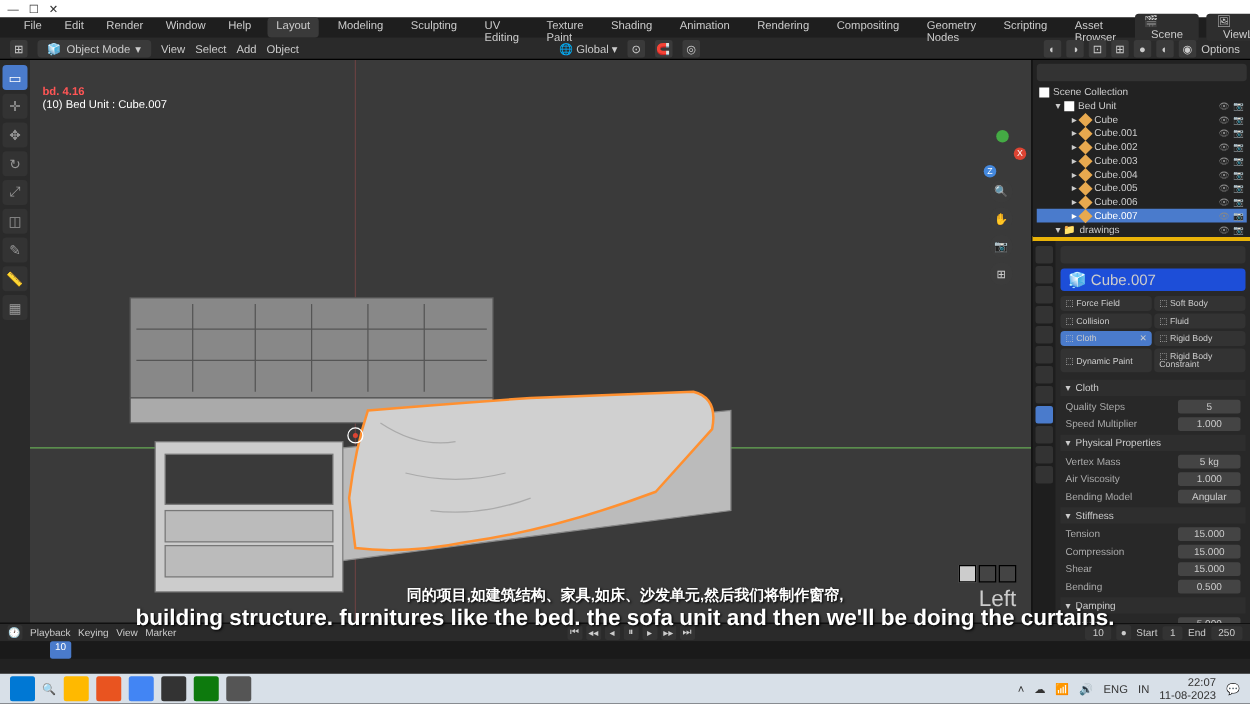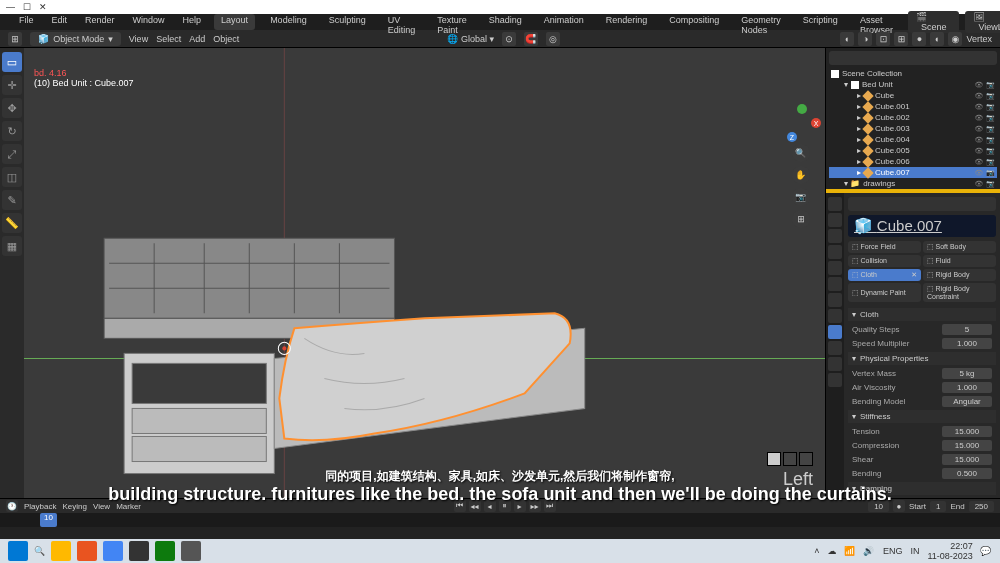--- a/index.html
+++ b/index.html
@@ -29,21 +29,21 @@
 .main { display: flex; height: 450px; }
 
 
 .tools { width: 24px; background: #2a2a2a; display: flex; flex-direction: column; padding: 4px 2px; gap: 3px; }
 .tool { width: 20px; height: 20px; background: #333; border-radius: 3px; cursor: pointer; display: flex; align-items: center; justify-content: center; color: #999; font-size: 11px; }
 .tool.active { background: #4a7bcc; color: #fff; }
 
 
 .viewport { flex: 1; background: #3a3a3a; position: relative; overflow: hidden; }
 .vp-info { position: absolute; top: 20px; left: 10px; font-size: 9px; z-index: 5; }
-.vp-info .red { color: #ff5555; }
+.vp-info .red { color: #ff5555; font-weight: bold; }
 .vp-info .sel { color: #fff; }
 .vp-nav { position: absolute; top: 56px; right: 6px; display: flex; flex-direction: column; gap: 4px; align-items: center; z-index: 5; }
 .gizmo { width: 36px; height: 36px; position: relative; }
 .gizmo-axis { position: absolute; width: 10px; height: 10px; border-radius: 50%; font-size: 7px; display: flex; align-items: center; justify-content: center; color: #fff; }
 .nav-btn { width: 18px; height: 18px; background: rgba(60,60,60,0.6); border-radius: 50%; cursor: pointer; display: flex; align-items: center; justify-content: center; font-size: 9px; }
 .vp-label { position: absolute; bottom: 8px; right: 12px; font-size: 18px; color: #ccc; z-index: 5; }
 .shade-icons { position: absolute; bottom: 32px; right: 12px; display: flex; gap: 2px; z-index: 5; }
 .shade-icons div { width: 14px; height: 14px; background: #ccc; border: 1px solid #000; }
 .shade-icons div:nth-child(2), .shade-icons div:nth-child(3) { background: #444; }
 
@@ -62,21 +62,21 @@
 .tree-icon.curve { background: #6fb96f; border-radius: 50%; }
 .tree-vis { margin-left: auto; display: flex; gap: 3px; color: #888; font-size: 7px; }
 .indent { width: 10px; display: inline-block; }
 
 .props { flex: 1; background: #282828; overflow-y: auto; font-size: 8px; }
 .props-tabs { width: 18px; float: left; height: 100%; background: #1e1e1e; display: flex; flex-direction: column; gap: 2px; padding: 4px 2px; }
 .ptab { width: 14px; height: 14px; background: #333; border-radius: 2px; cursor: pointer; }
 .ptab.active { background: #4a7bcc; }
 .props-content { margin-left: 18px; padding: 4px; }
 .props-search { height: 14px; background: #333; border-radius: 3px; margin-bottom: 4px; }
-.props-name { background: #0f172a; padding: 2px 6px; border-radius: 3px; margin-bottom: 4px; font-size: 15px; text-decoration: underline; }
+.props-name { background: #1d4ed8; padding: 2px 6px; border-radius: 3px; margin-bottom: 4px; font-size: 12px; }
 .phys-grid { display: grid; grid-template-columns: 1fr 1fr; gap: 2px; margin-bottom: 6px; }
 .phys-btn { background: #333; padding: 2px 4px; border-radius: 3px; font-size: 7px; display: flex; align-items: center; gap: 3px; cursor: pointer; }
 .phys-btn.active { background: #4a7bcc; }
 .phys-btn .x { margin-left: auto; }
 .panel-head { padding: 2px 4px; background: #2e2e2e; margin: 2px 0; font-size: 8px; display: flex; align-items: center; gap: 4px; cursor: pointer; }
 .panel-row { display: flex; align-items: center; padding: 1px 4px; font-size: 8px; margin-bottom: 1px; }
 .panel-row .lbl { flex: 1; text-align: left; padding-right: 6px; color: #aaa; }
 .panel-row .val { width: 50px; background: #444; padding: 1px 4px; border-radius: 2px; text-align: center; }
 
 
@@ -150,21 +150,21 @@
   <div class="icon-btn">🧲</div>
   <div class="icon-btn">◎</div>
   <div class="right">
     <div class="icon-btn">◐</div>
     <div class="icon-btn">◑</div>
     <div class="icon-btn">⊡</div>
     <div class="icon-btn">⊞</div>
     <div class="icon-btn">●</div>
     <div class="icon-btn">◐</div>
     <div class="icon-btn">◉</div>
-    <span>Vertex</span>
+    <span>Options</span>
   </div>
 </div>
 
 <div class="main">
 
   <div class="tools">
     <div class="tool active">▭</div>
     <div class="tool">✛</div>
     <div class="tool">✥</div>
     <div class="tool">↻</div>

